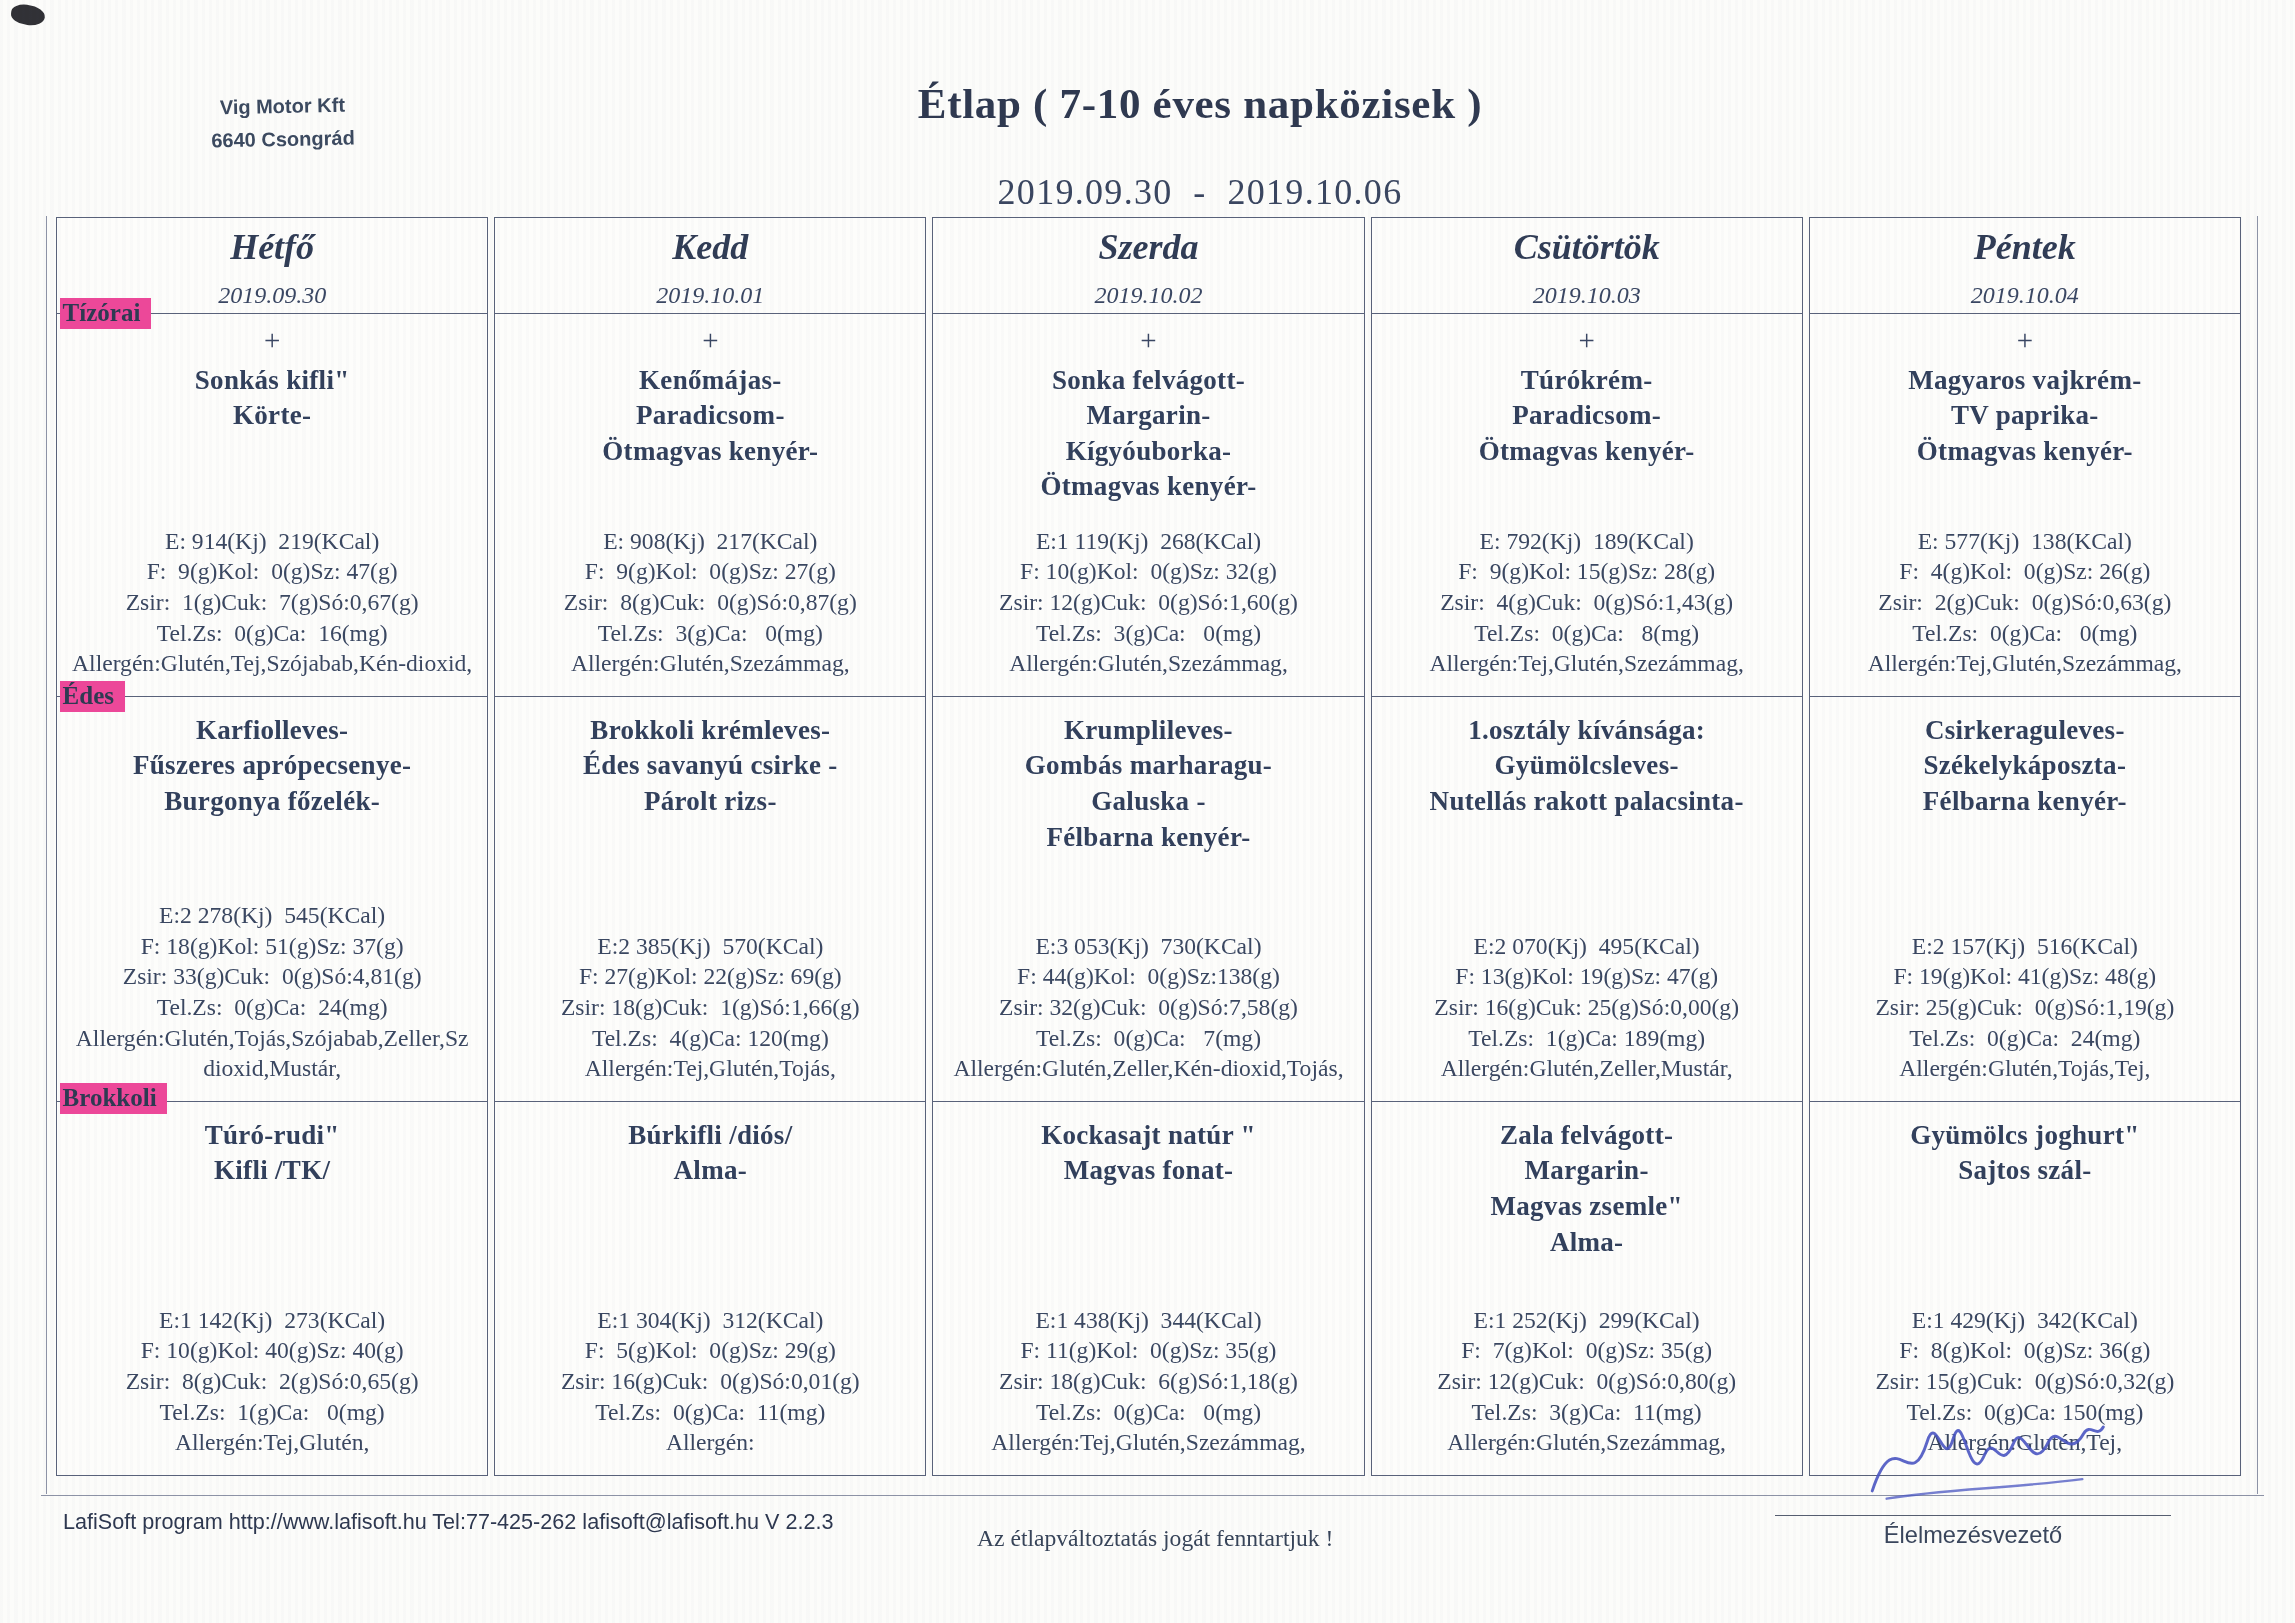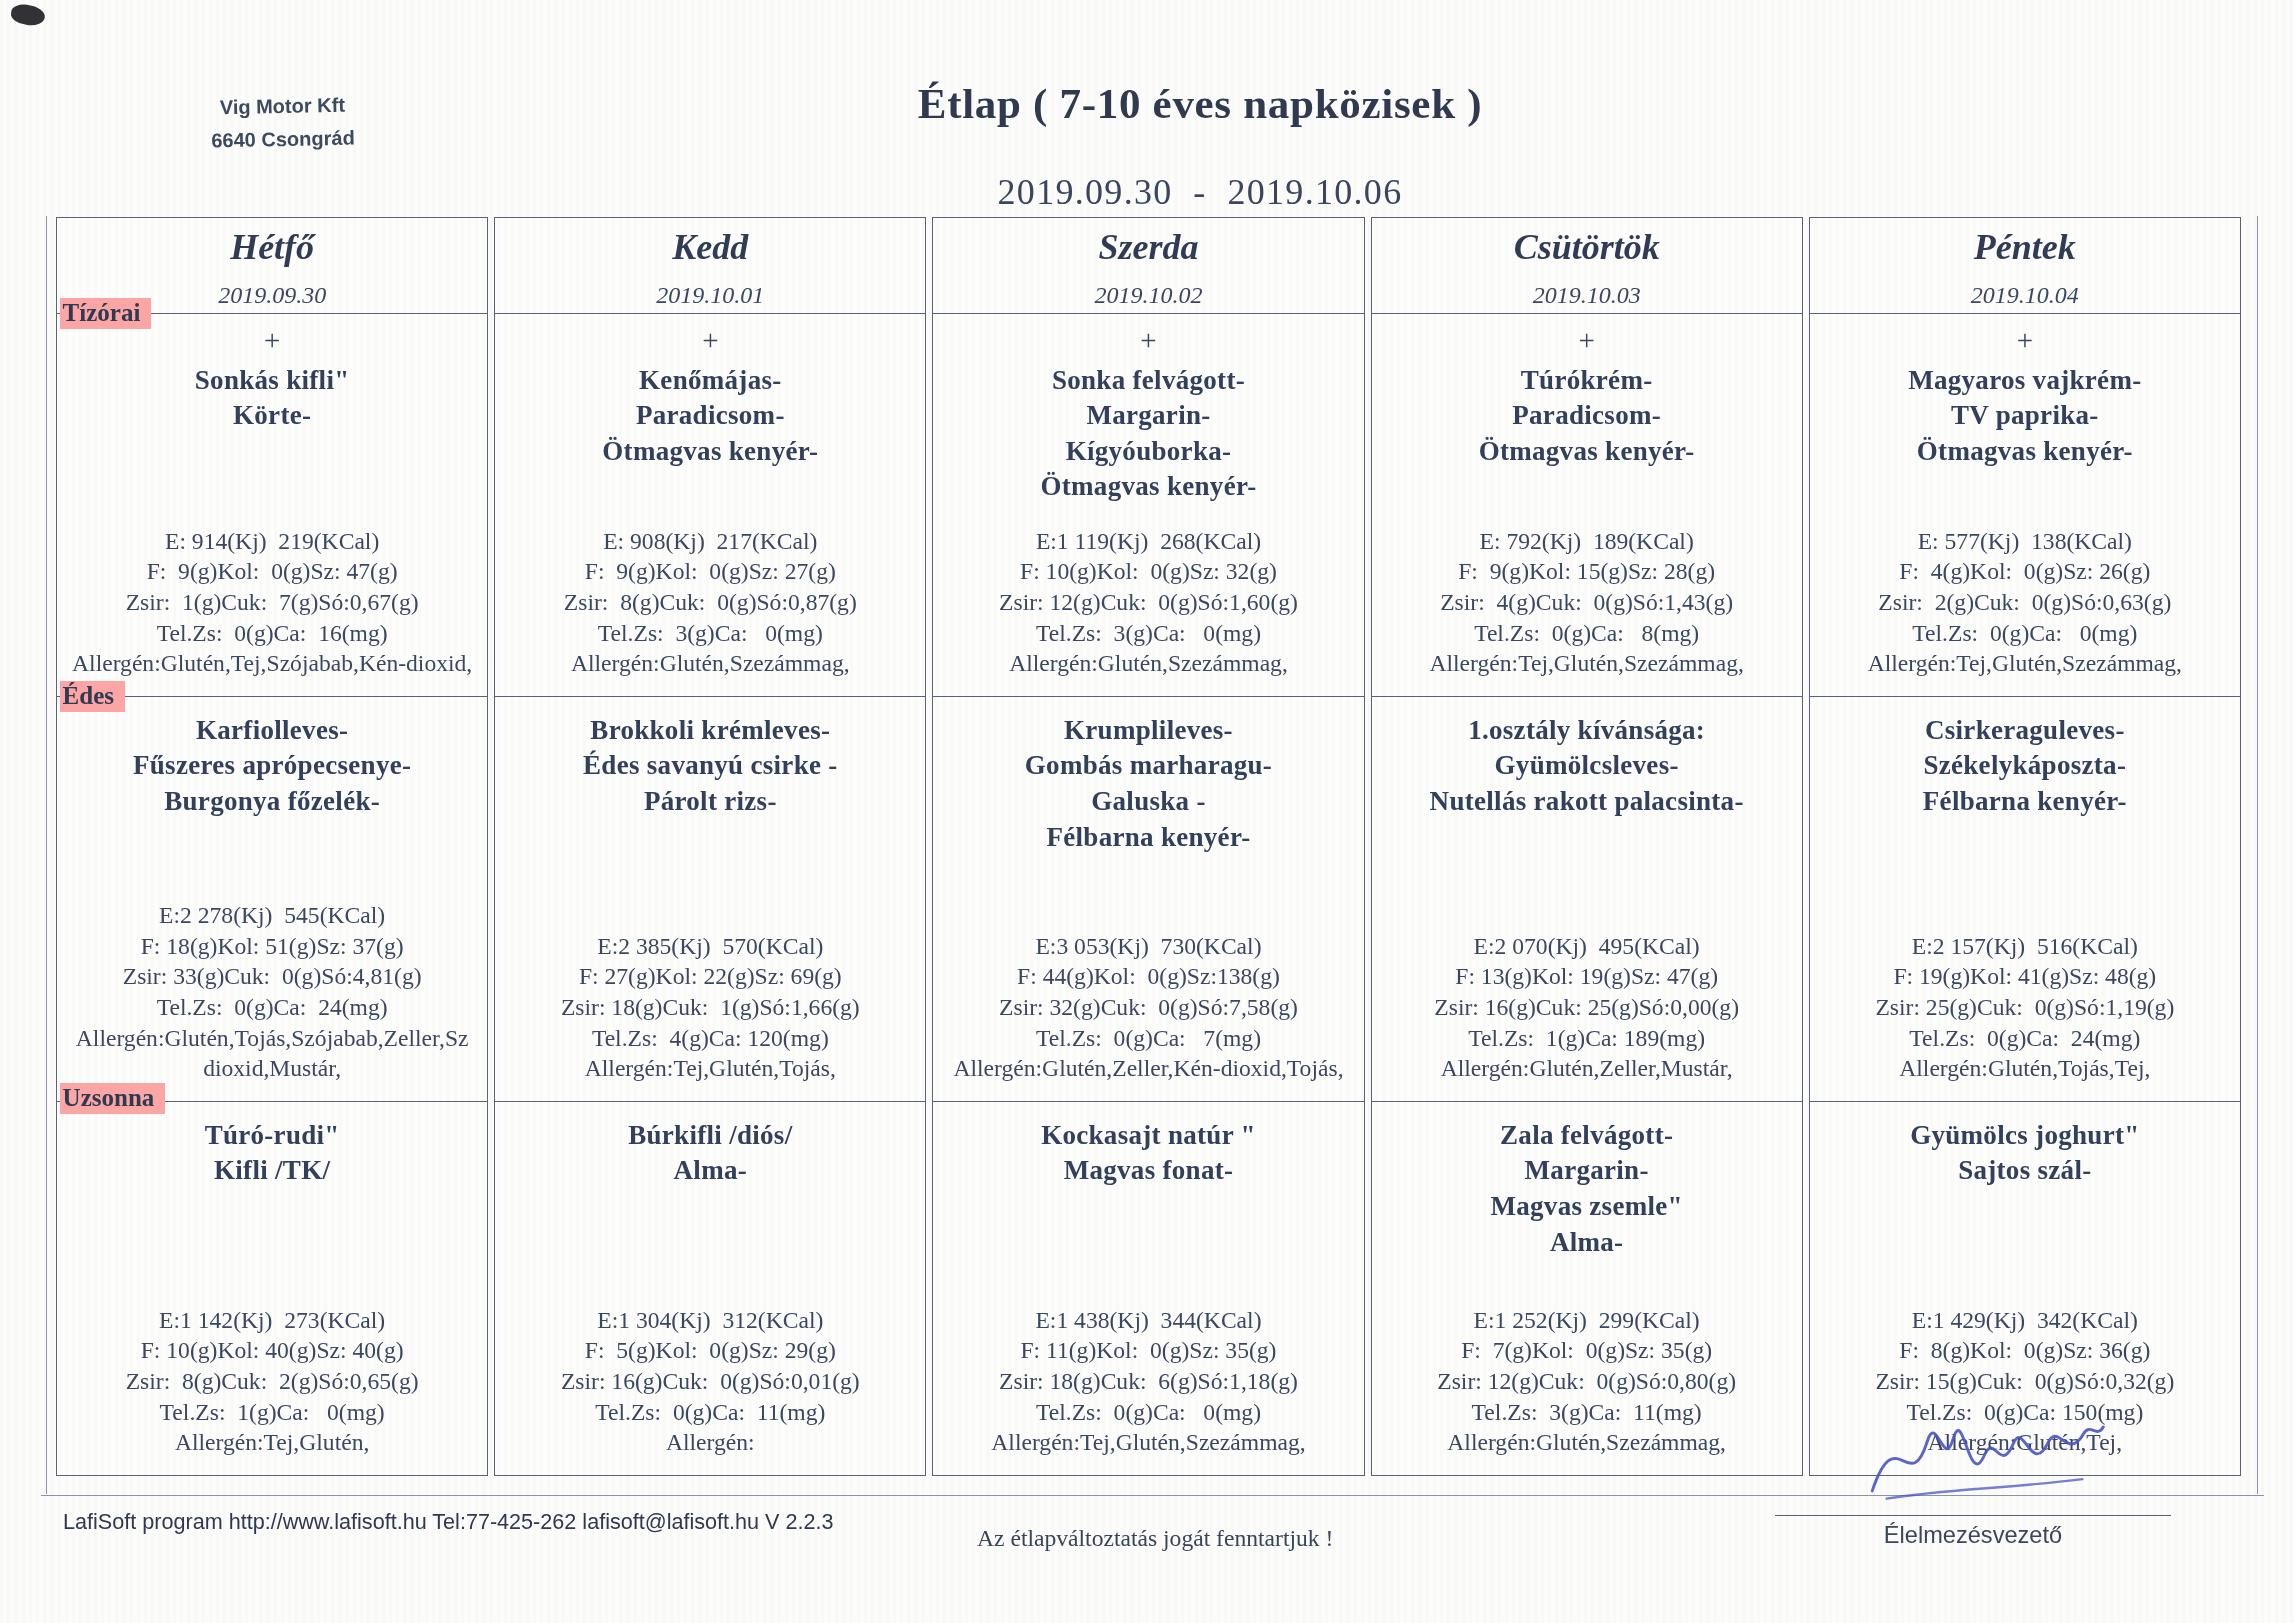--- a/index.html
+++ b/index.html
@@ -63,21 +63,21 @@
   .menu-line{
     font-weight:bold;font-size:27px;line-height:1.32;color:#32405c;
     letter-spacing:0.3px;
   }
   .nutri-block{width:100%;}
   .nutri-line{
     font-size:23.6px;line-height:1.3;color:#3a4761;white-space:pre-wrap;
   }
   
   .row-label{
-    position:absolute;background:#fca5a5;padding:1.3px 10.5px 1.3px 2.6px;
+    position:absolute;background:#ec4899;padding:1.3px 10.5px 1.3px 2.6px;
     font-weight:bold;font-size:25px;color:#2e3a52;z-index:3;
   }
   .row-label.l0{left:60px;top:298px;}
   .row-label.l1{left:60px;top:681px;}
   .row-label.l2{left:60px;top:1083px;}
   
   .outer-line{position:absolute;background:#8d93a6;}
   .outer-left{left:46px;top:216px;width:1.3px;height:1278px;}
   .outer-right{left:2257px;top:216px;width:1.3px;height:1278px;}
   .outer-bottom{left:41px;top:1495px;width:2223px;height:1.3px;}
@@ -112,21 +112,21 @@
     <div>6640 Csongrád</div>
   </div>
 
   <div class="title-wrap">
     <div class="doc-title">Étlap ( 7-10 éves napközisek )</div>
     <div class="doc-range">2019.09.30 - 2019.10.06</div>
   </div>
 
   <div class="row-label l0">Tízórai</div>
   <div class="row-label l1">Édes</div>
-  <div class="row-label l2">Uzsonna</div>
+  <div class="row-label l2">Brokkoli</div>
 
   <div class="menu-table">
       <div class="day-col">
         <div class="cell day-head">
           <div class="day-name">Hétfő</div>
           <div class="day-date">2019.09.30</div>
         </div>
         <div class="cell meal m0">
           <div class="menu-block">
             <div class="plus-mark">+</div>

